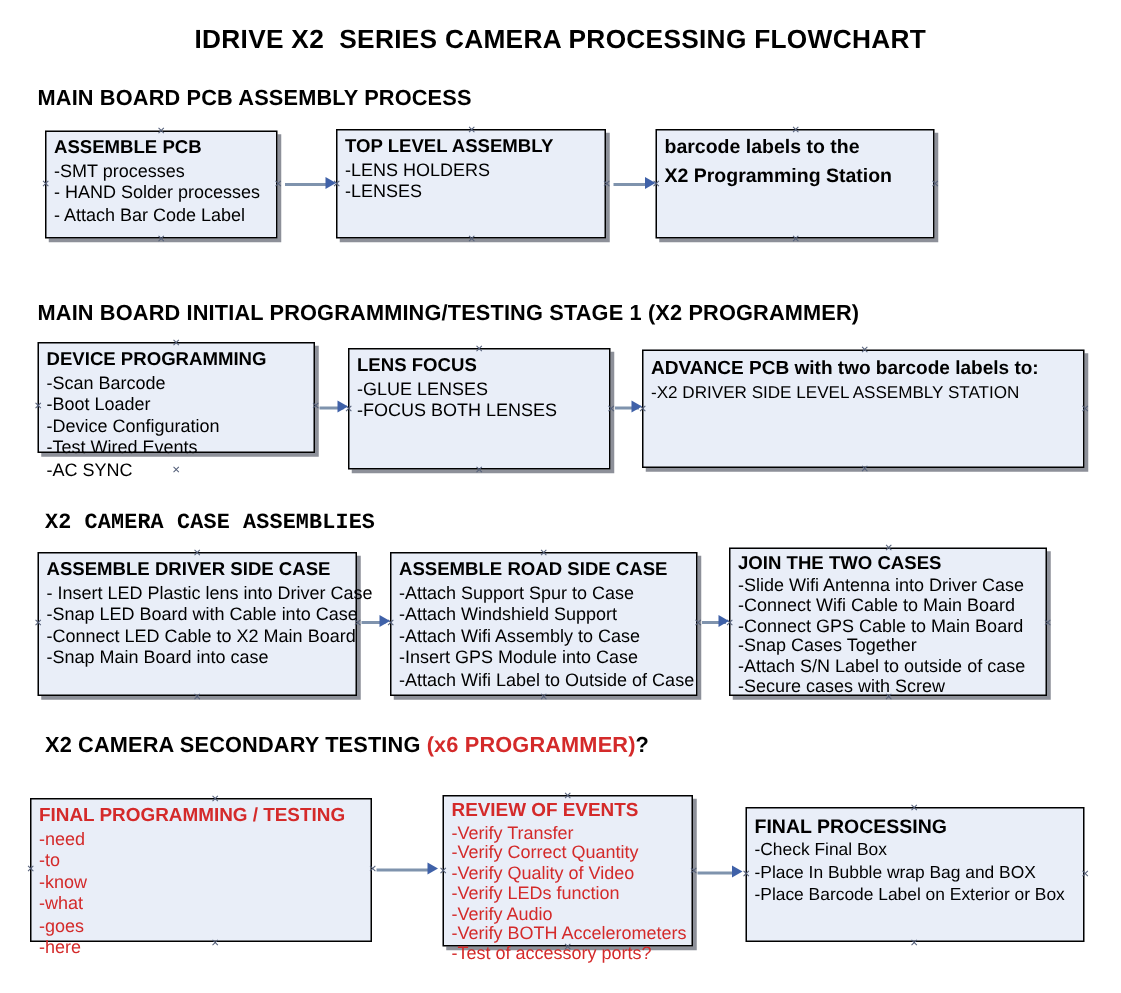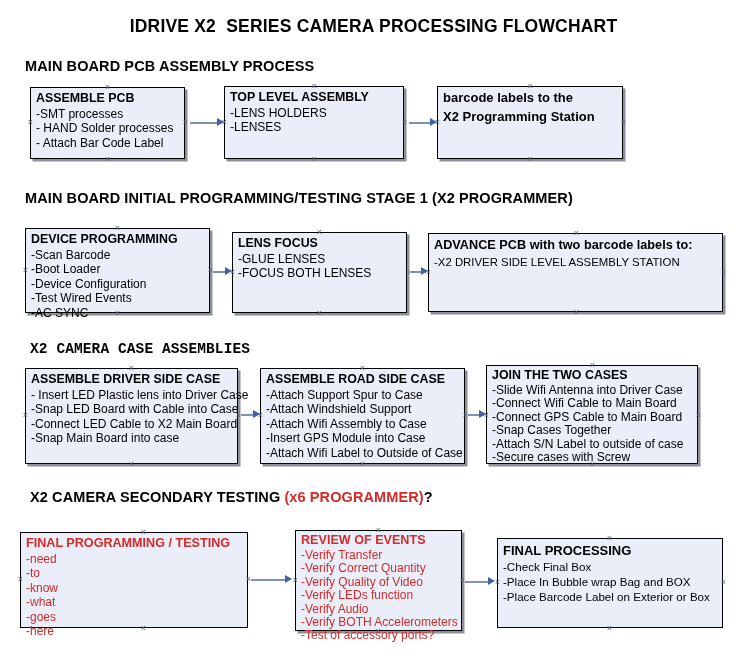--- a/index.html
+++ b/index.html
@@ -126,23 +126,23 @@
   <div class="xh" style="left:526px;top:82px;"></div>
   <div class="xh" style="left:526px;top:155px;"></div>
   <div class="xh" style="left:433px;top:118px;"></div>
   <div class="xh" style="left:619px;top:118px;"></div>
 
   <div class="conn" style="left:190px;top:122px;width:30px;"></div>
   <div class="arrow" style="left:217px;top:118px;"></div>
   <div class="conn" style="left:409px;top:122px;width:24px;"></div>
   <div class="arrow" style="left:430px;top:118px;"></div>
 
-  <div class="section-title" style="left:25px;top:190px;">MAIN BOARD INITIAL PROGRAMMING/TESTING STAGE 1 (X2 PROGRAMMER)</div>
-
-  <div class="box" style="left:25px;top:228px;width:185px;height:85px;">
+  <div class="section-title" style="left:25px;top:201px;">MAIN BOARD INITIAL PROGRAMMING/TESTING STAGE 1 (X2 PROGRAMMER)</div>
+
+  <div class="box" style="left:25px;top:228px;width:185px;height:74px;">
     <div class="box-inner">
       <div class="b-title">DEVICE PROGRAMMING</div>
       <div class="b-line">-Scan Barcode</div>
       <div class="b-line">-Boot Loader</div>
       <div class="b-line">-Device Configuration</div>
       <div class="b-line">-Test Wired Events</div>
       <div class="b-line">-AC SYNC</div>
     </div>
   </div>
   <div class="xh" style="left:113px;top:224px;"></div>

